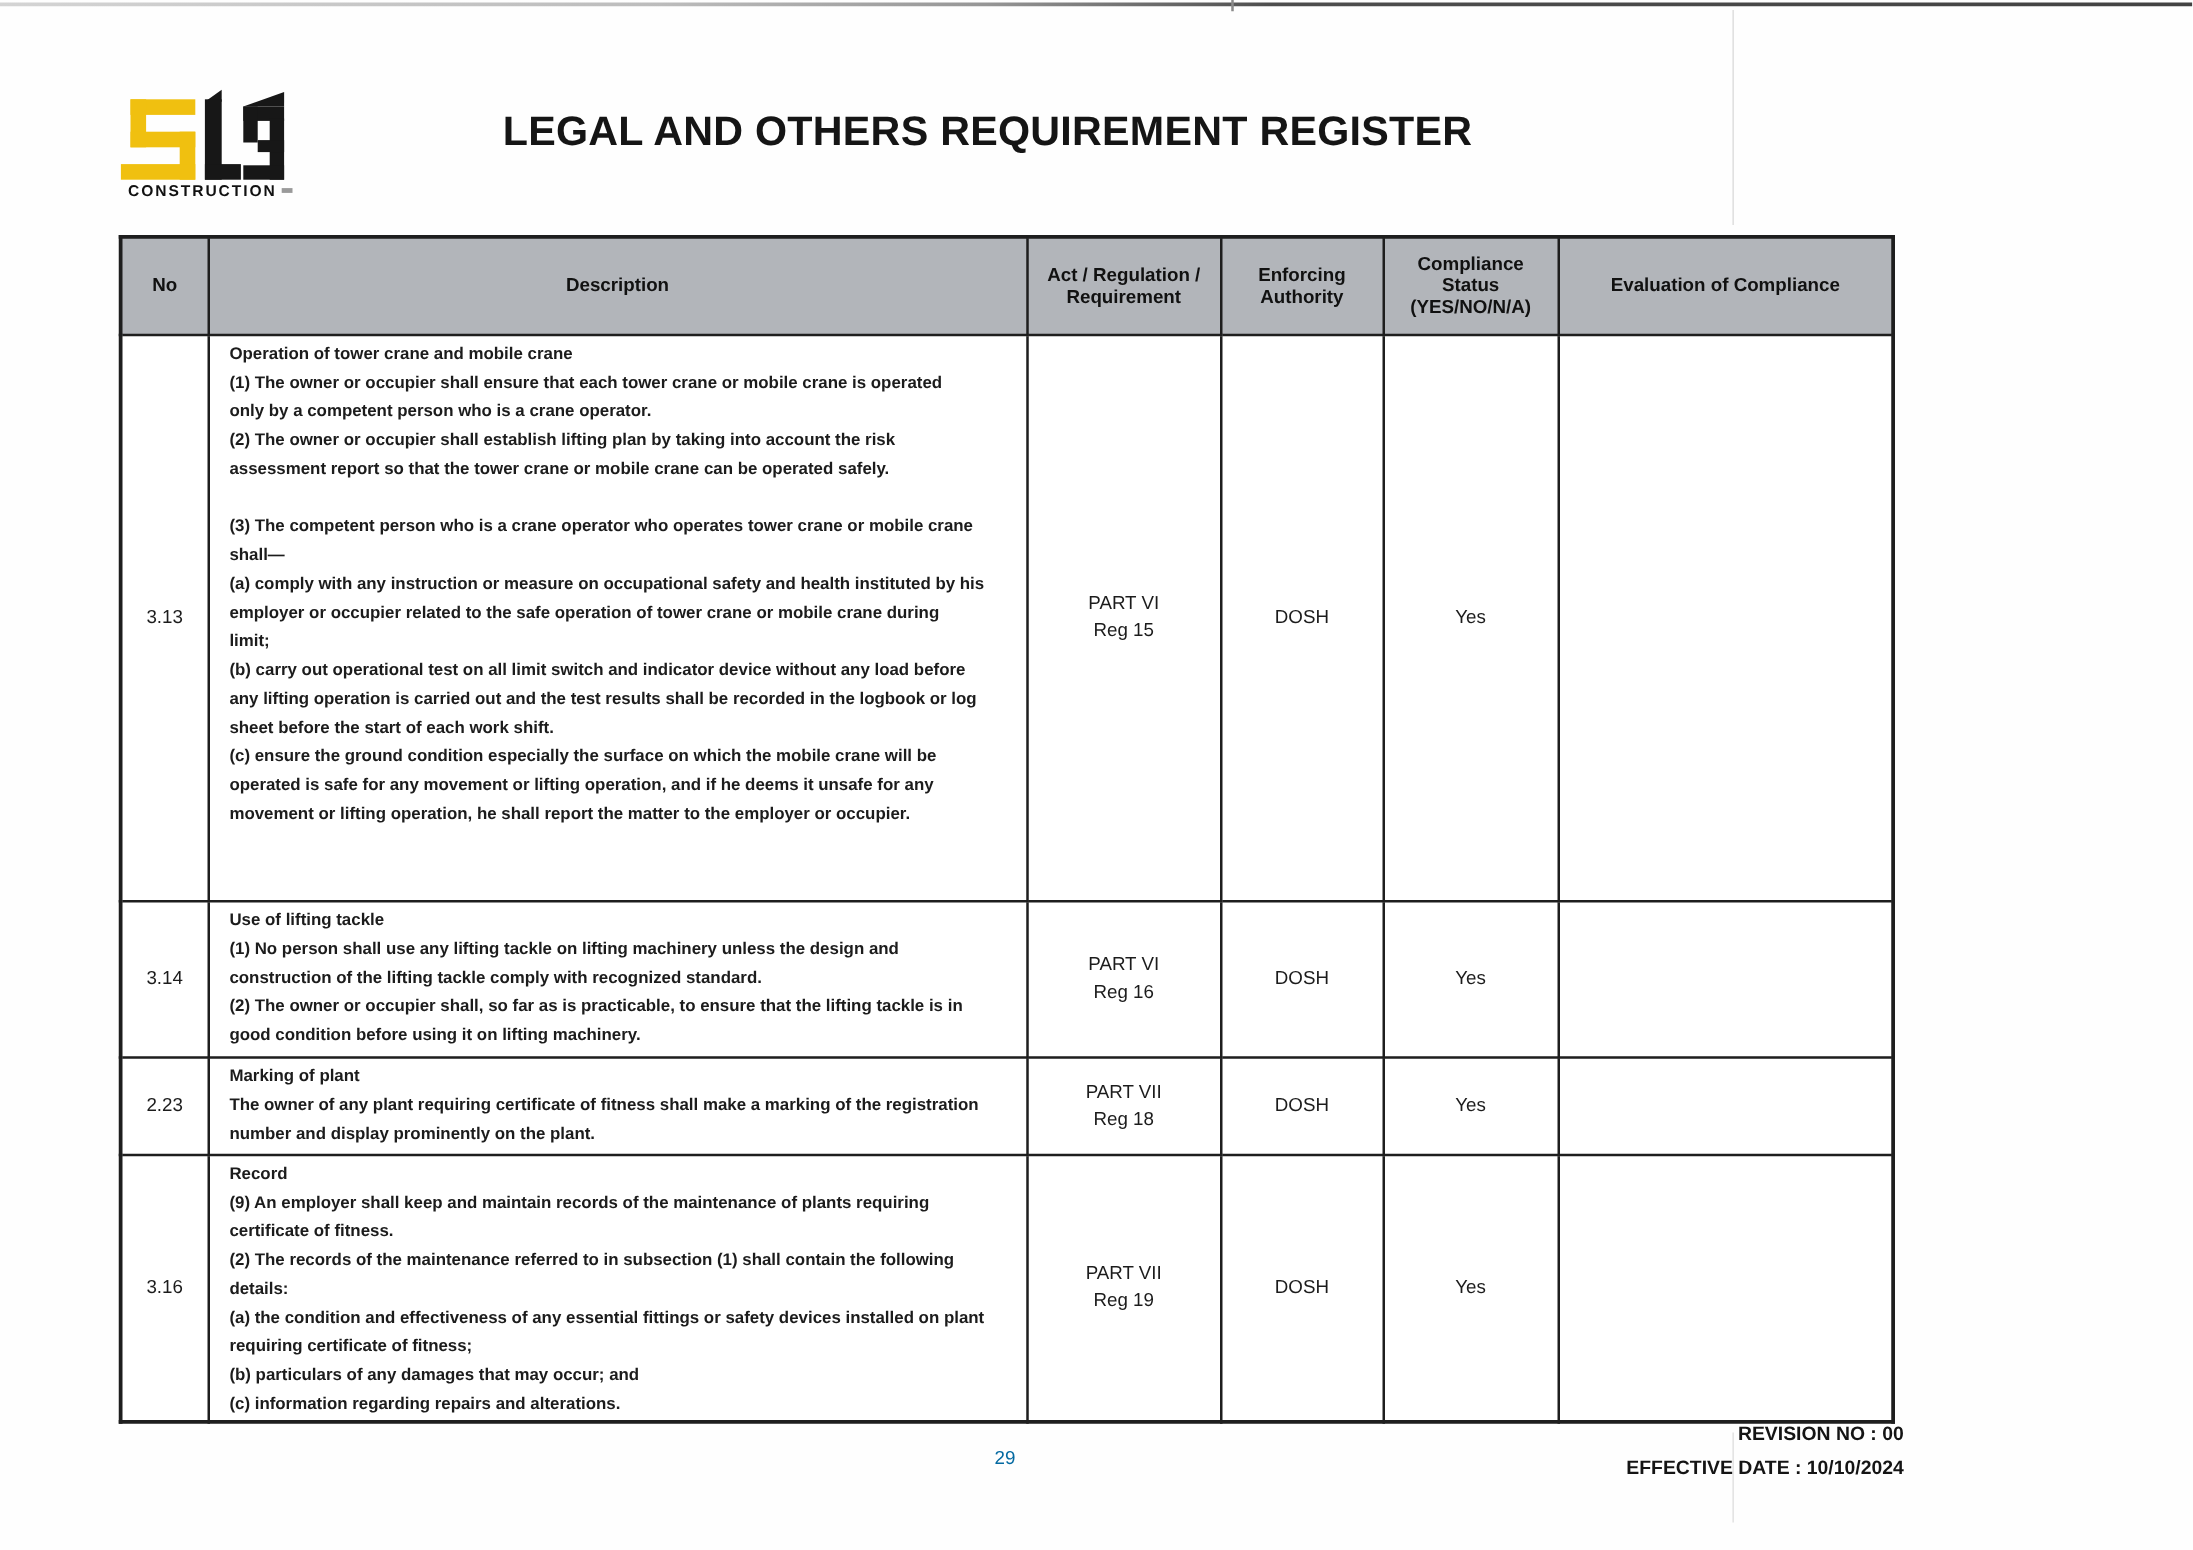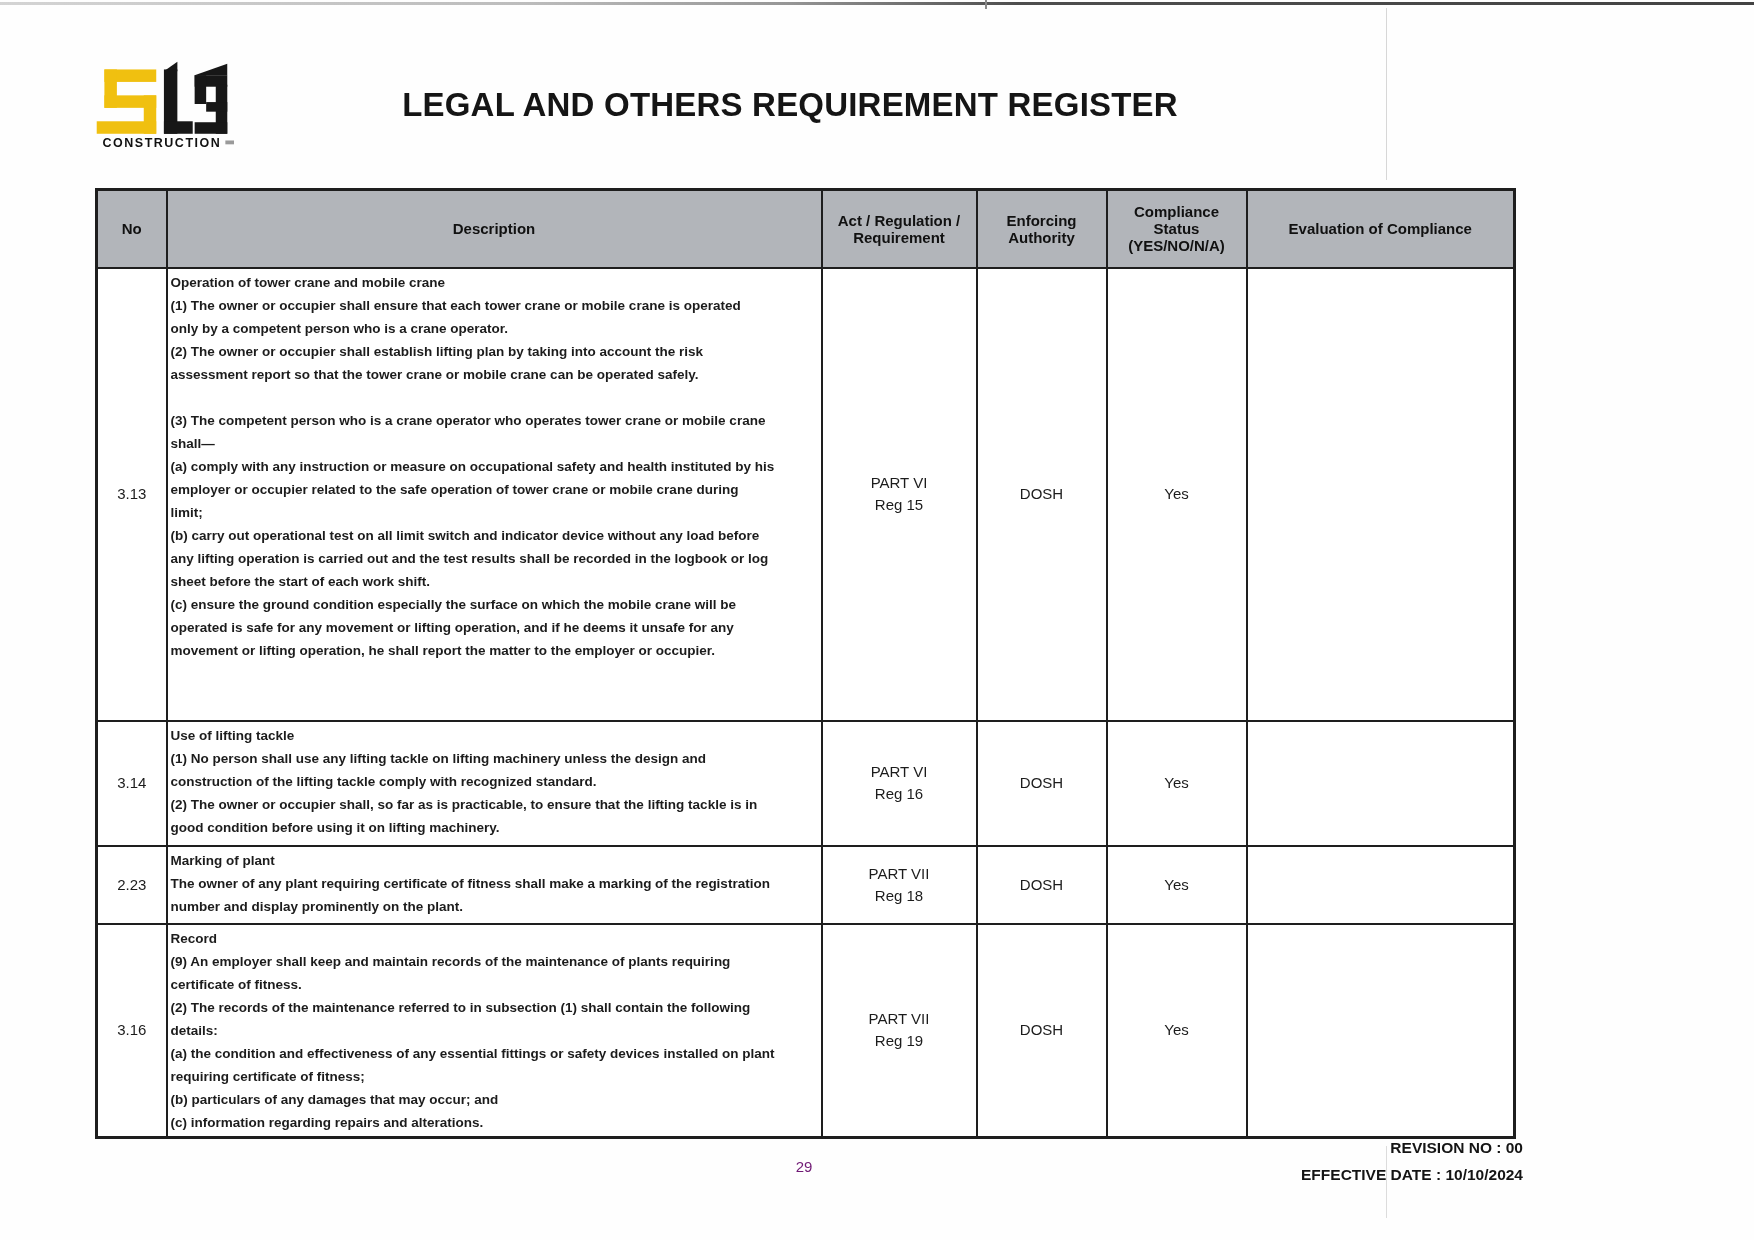--- a/index.html
+++ b/index.html
@@ -11,21 +11,21 @@
   .scan-topline { position:absolute; top:2px; left:0; width:100%; height:3px;
     background:linear-gradient(to right,#cfcfcf 0%,#b5b5b5 30%,#8a8a8a 45%,#3a3a3a 58%,#2e2e2e 100%);
     opacity:.9; }
   .scan-tick { position:absolute; left:985px; top:0; width:2px; height:9px; background:#8a8a8a; }
   .scan-fold-top { position:absolute; left:1386px; top:8px; width:1px; height:172px; background:#d7d7d7; }
   .scan-fold-bottom { position:absolute; left:1386px; top:1146px; width:1px; height:72px; background:#dcdcdc; }
 
   
   .doc-title { position:absolute; left:290px; top:74px; width:1000px; text-align:center;
     font-size:33px; font-weight:600; color:#151515; letter-spacing:.2px;margin-top:12px; }
-  .logo { position:absolute; left:82px; top:56px; width:160px; height:96px; }
+  .logo { position:absolute; left:82px; top:66px; width:160px; height:96px; }
   .logo svg { width:100%; height:100%; }
   .logo-yellow { fill:var(--logo-yellow,#f0c010); }
   .logo-black { fill:#171717; }
   .logo-caption { font-weight:bold; letter-spacing:1.6px; fill:#111; }
 
   
   table.register { position:absolute; left:95px; top:188px; width:1418px;
     border-collapse:collapse; table-layout:fixed; background:#fff;
     color:var(--ink,#1c1c1c); }
   table.register th, table.register td { border:2px solid #1e1e1e; }
@@ -35,28 +35,28 @@
   thead tr { height:78px; }
   thead th { background:var(--header-bg,#b2b5ba); font-size:15px; font-weight:bold;
     text-align:center; vertical-align:middle; padding:4px 10px;
     border-bottom:3px solid #1e1e1e; color:#111; }
   tbody tr:nth-child(1){ height:453px; }
   tbody tr:nth-child(2){ height:125px; }
   tbody tr:nth-child(3){ height:78px; }
   tbody tr:nth-child(4){ height:208px; }
   td.c-no, td.c-act, td.c-enf, td.c-comp, td.c-eval {
     text-align:center; vertical-align:middle; font-size:15px; line-height:22px; }
-  td.c-desc { text-align:left; vertical-align:top; padding:2px 3px;
+  td.c-desc { text-align:left; vertical-align:top; padding:2px 16px;
     font-size:13.5px; line-height:23px; overflow:hidden; }
   .desc-title { font-weight:bold; min-height:23px; }
   .desc-line { min-height:23px;font-weight:bold; }
 
   
   .page-number { position:absolute; left:95px; top:1158px; width:1418px;
-    text-align:center; font-size:15px; color:#701a75; }
+    text-align:center; font-size:15px; color:#0369a1; }
   .revision-block { position:absolute; top:1134px; right:231px; text-align:right;
     font-size:15.5px; font-weight:700; line-height:27px; color:#141414; }
 </style>
 </head>
 <body>
 
 <div class="page">
 
   <div class="scan-topline"></div>
   <div class="scan-tick"></div>

